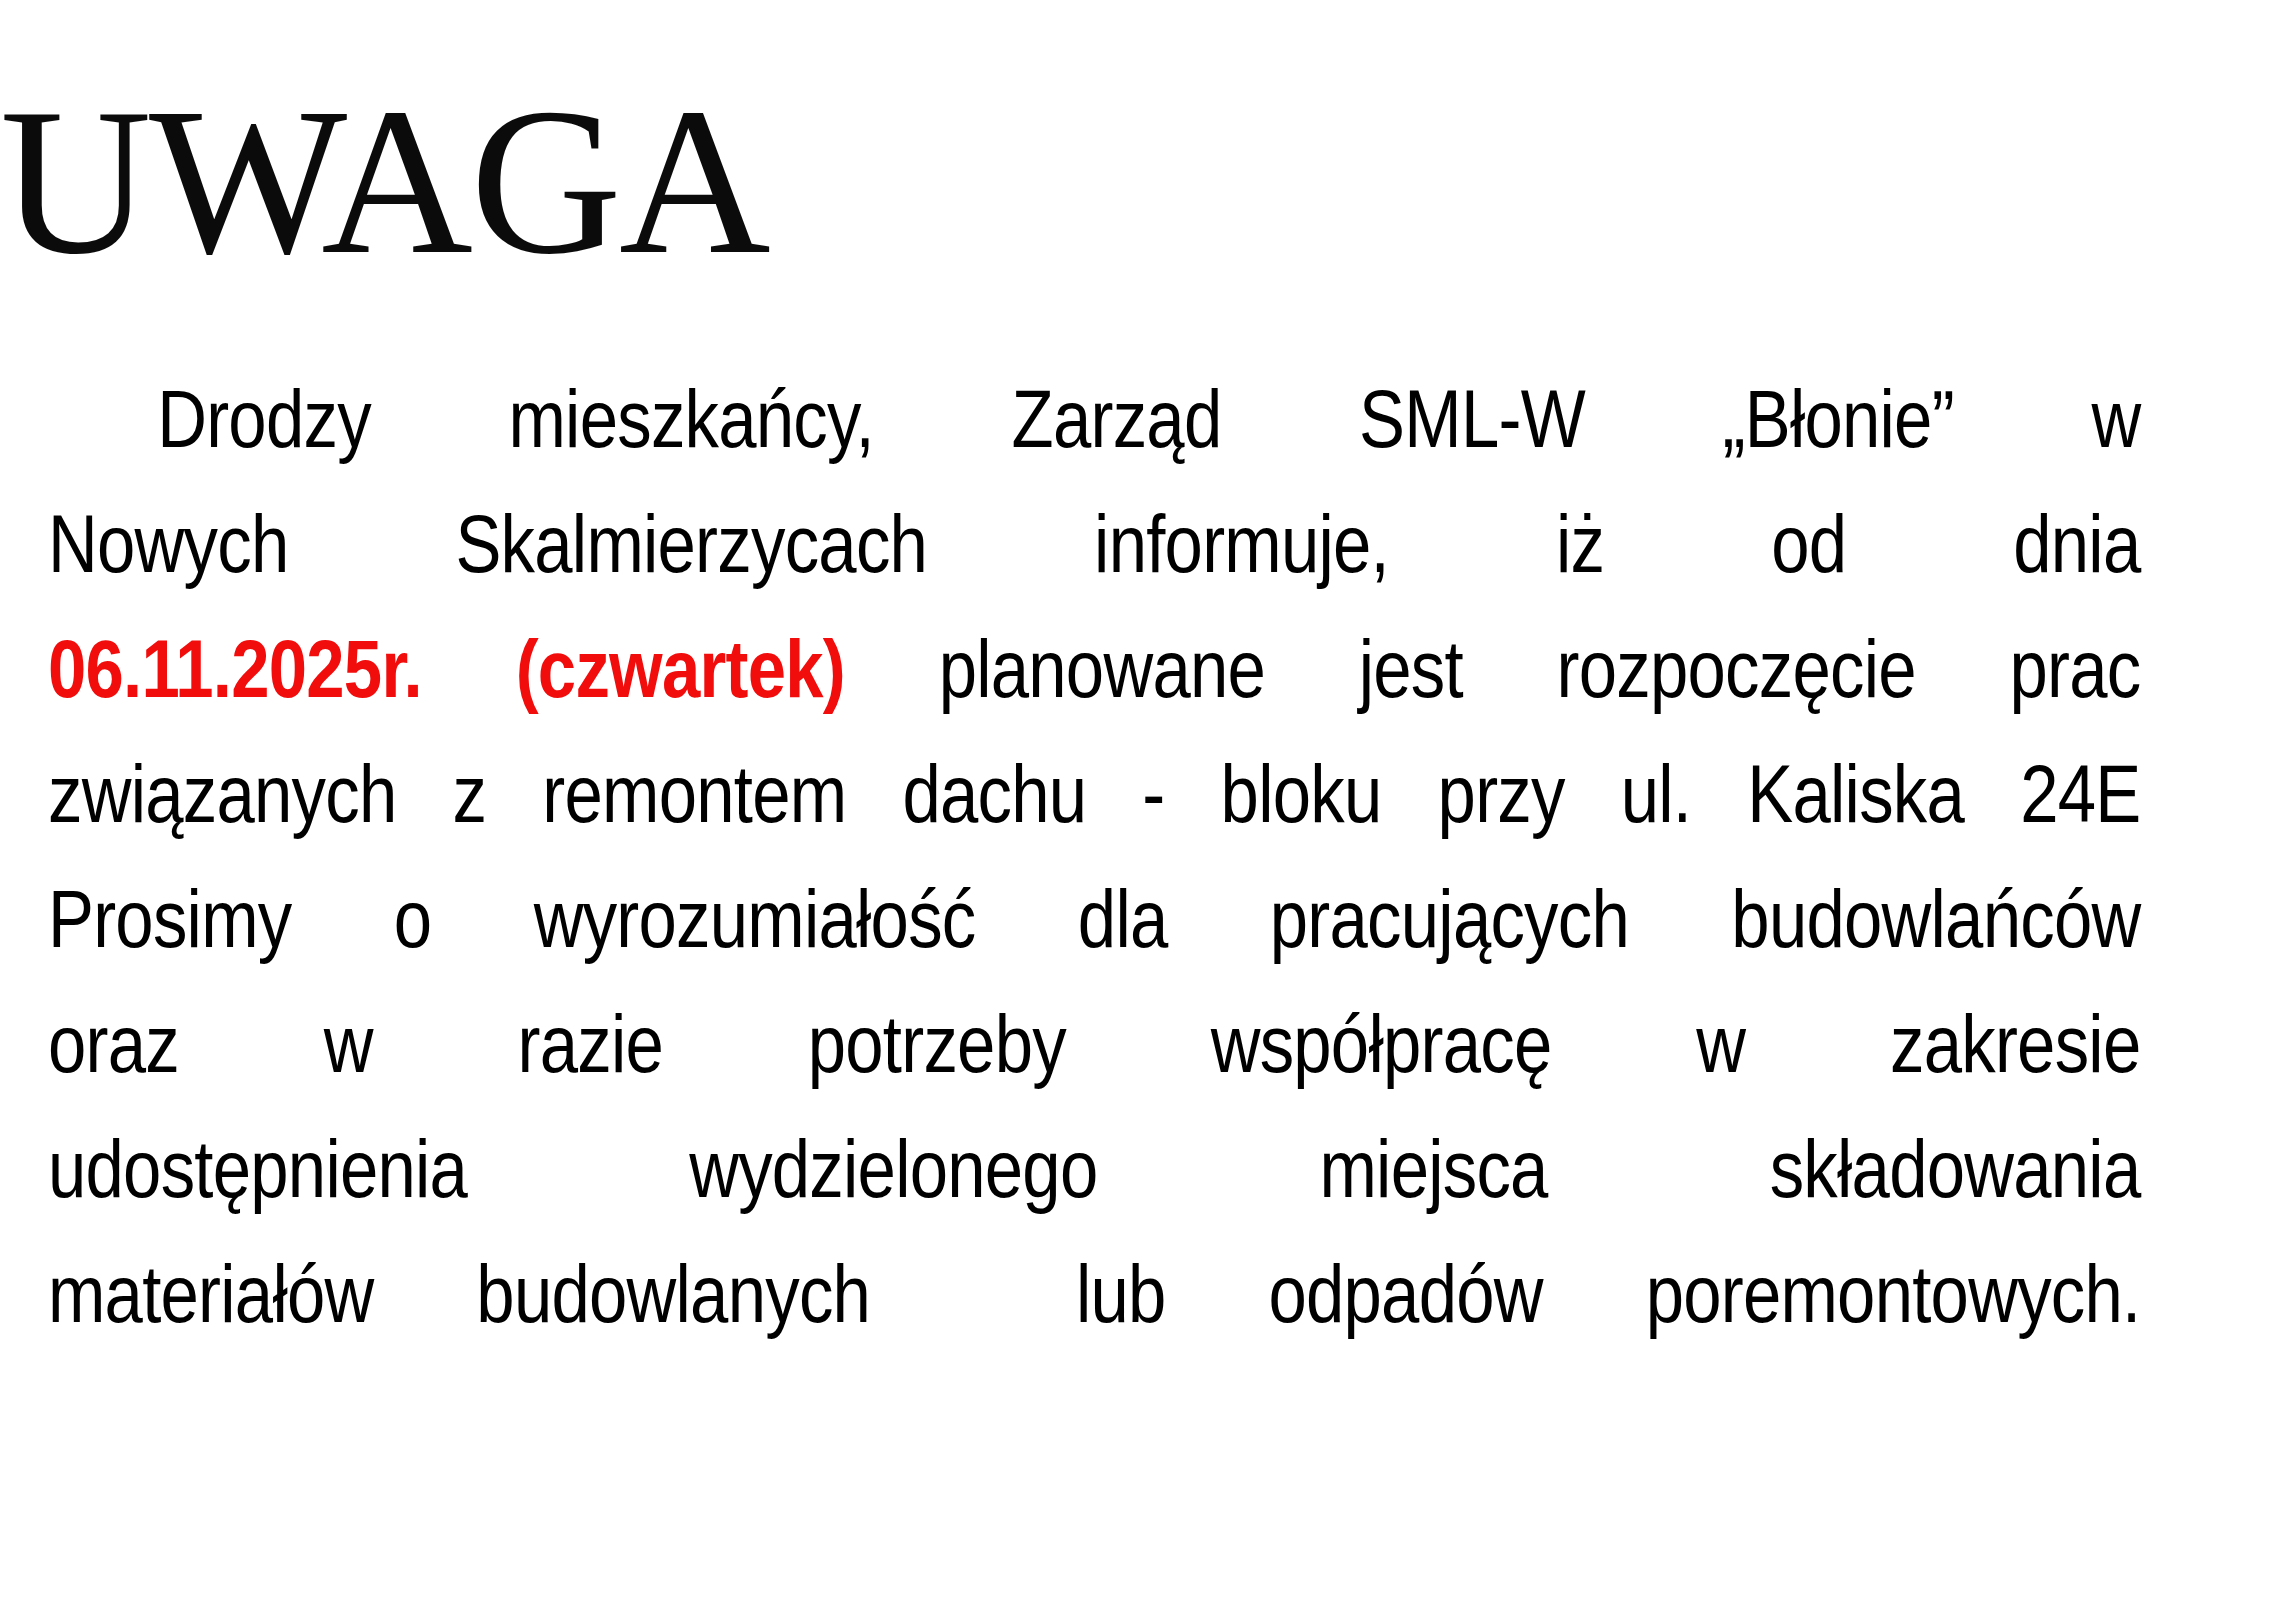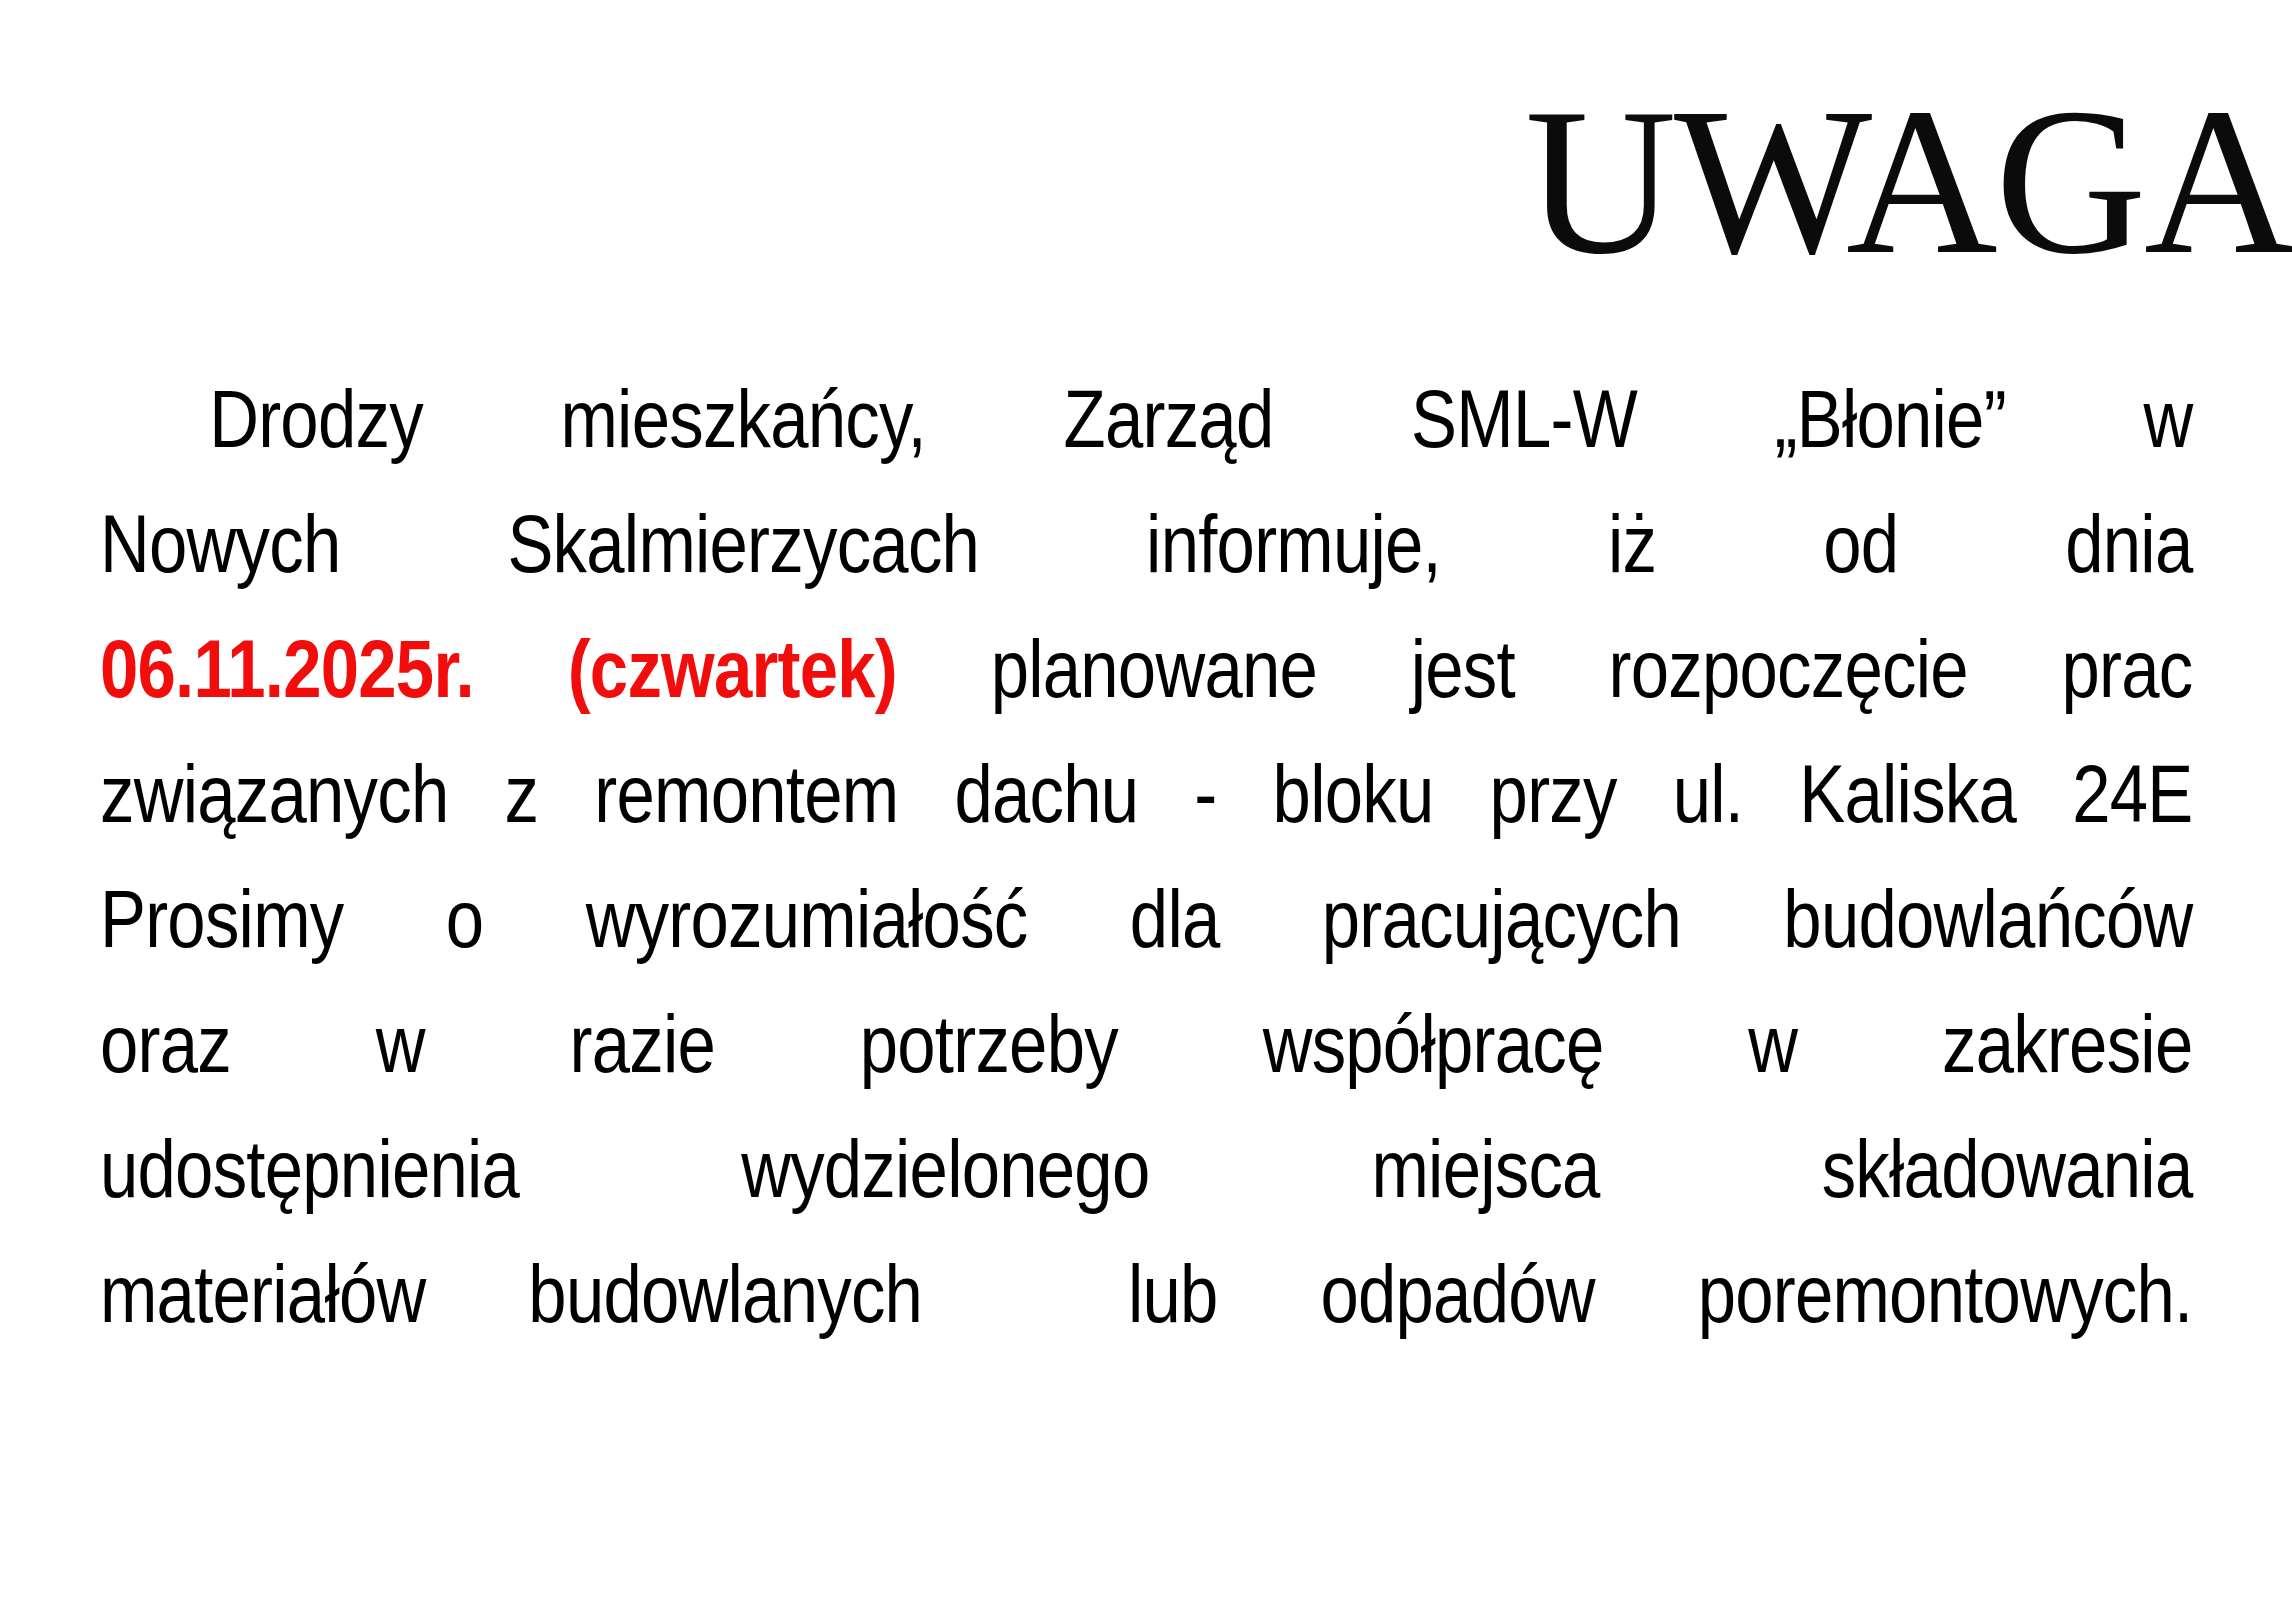--- a/index.html
+++ b/index.html
@@ -14,30 +14,30 @@
     font-family: "Liberation Sans", sans-serif;
   }
   .sheet {
     width: 2293px;
     height: 1621px;
     background: #ffffff;
     position: relative;
   }
   .title {
     margin: 76px 0 0 0;
-    text-align: right;
+    text-align: left;
     font-family: "Liberation Serif", serif;
     font-weight: 400;
     font-size: 210px;
     line-height: 1;
     letter-spacing: -2.7px;
     color: #0b0b0b;
   }
   .notice {
-    margin-left: 100px;
+    margin-left: 48px;
     margin-top: 70px;
     width: 2092px;
   }
   .line {
     width: 2491px;               
     transform: scaleX(0.84);     
     transform-origin: 0 0;
     height: 125px;
     line-height: 125px;
     font-size: 82px;

